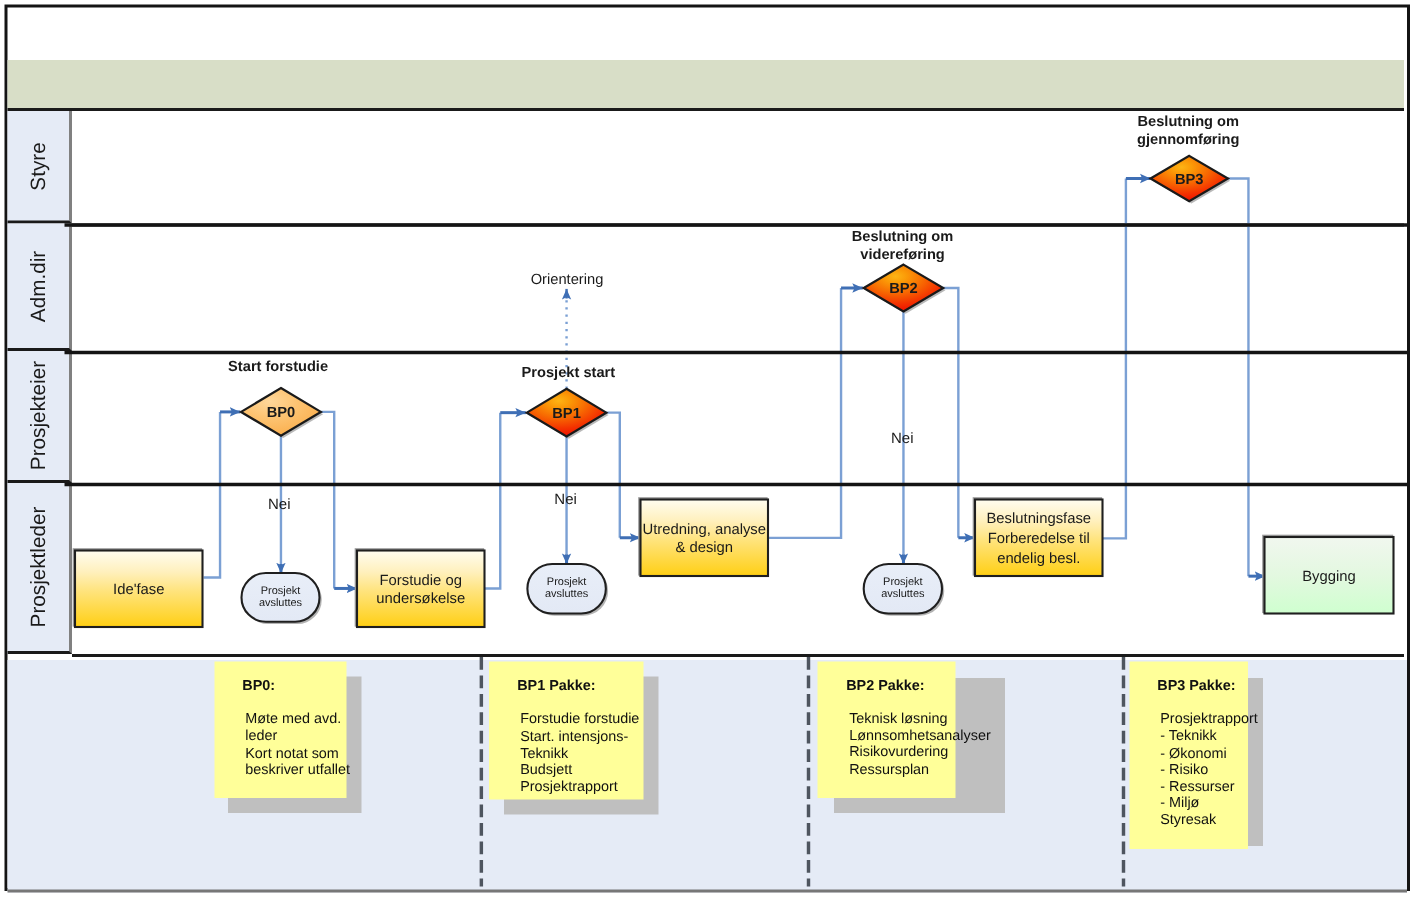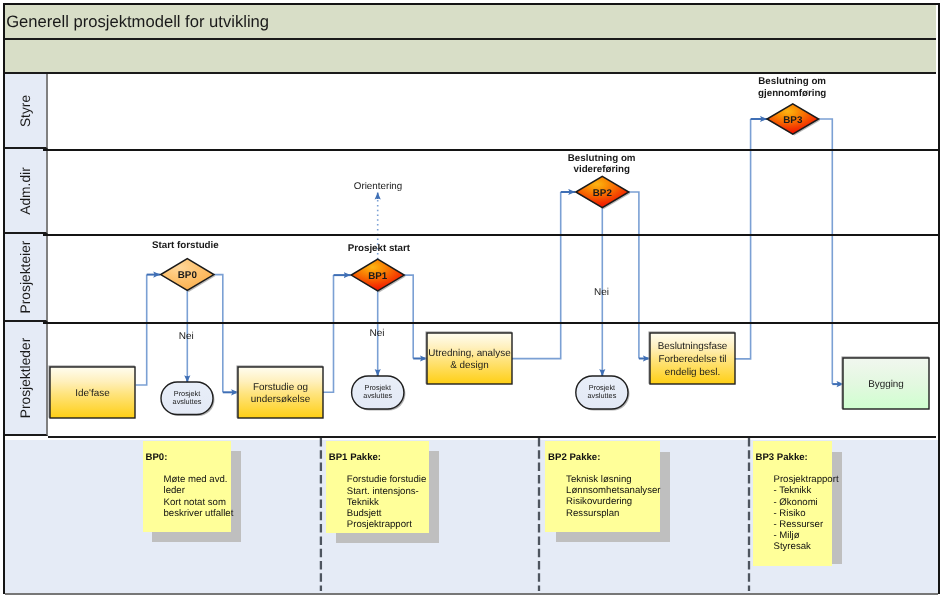--- a/index.html
+++ b/index.html
@@ -33,37 +33,34 @@
   
   .lane-sep{position:absolute;left:43px;height:0;border-top:2px solid #1a1a1a;}
 
   
   #notes-band{position:absolute;left:0;top:435px;width:932.5px;height:154.5px;
               background:#e5ebf6;border-bottom:2.5px solid #777;box-sizing:border-box;}
   .note{position:absolute;background:#ffff99;box-sizing:border-box;
         padding:10.6px 3px 0 3px;white-space:nowrap;overflow:visible;}
   .note-shadow{position:absolute;background:#bfbfbf;}
   .note-title{font-size:9.6px;font-weight:bold;color:#111;line-height:11.2px;
-              white-space:nowrap;}
+              white-space:nowrap;margin-left:16px;}
   .note-line{font-size:9.6px;color:#111;line-height:11.2px;white-space:nowrap;margin-left:18px;}
   .note-gap{height:11.2px;}
 
   
   #flow{position:absolute;left:0;top:0;}
 </style>
 </head>
 <body>
 
 <div id="root">
 
   <div class="frame">
 
-    <div id="title-band" class="band">
-      <div id="title-text">Generell prosjektmodell for utvikling</div>
-    </div>
     <div id="sub-band" class="band"></div>
 
     <div class="lane-label" style="top:69px;height:75px;">
       <span>Styre</span>
     </div>
     <div class="lane-label" style="top:144px;height:85px;">
       <span>Adm.dir</span>
     </div>
     <div class="lane-label" style="top:229px;height:88px;">
       <span>Prosjekteier</span>
@@ -248,21 +245,21 @@
       <div class="note" style="left: 325.8px; top: 441.4px; width: 103.7px; height: 91.2px;">
         <div class="note-title">BP1 Pakke:</div>
         <div class="note-gap"></div>
         <div class="note-line">Forstudie forstudie</div>
         <div class="note-line">Start. intensjons-</div>
         <div class="note-line">Teknikk</div>
         <div class="note-line">Budsjett</div>
         <div class="note-line">Prosjektrapport</div>
       </div>
       <div class="note-shadow" style="left: 555.5px; top: 451.7px; width: 114.1px; height: 90.6px;"></div>
-      <div class="note" style="left: 545.1px; top: 441px; width: 115px; height: 90.6px;">
+      <div class="note" style="left: 545.1px; top: 441px; width: 92px; height: 90.6px;">
         <div class="note-title">BP2 Pakke:</div>
         <div class="note-gap"></div>
         <div class="note-line">Teknisk løsning</div>
         <div class="note-line">Lønnsomhetsanalyser</div>
         <div class="note-line">Risikovurdering</div>
         <div class="note-line">Ressursplan</div>
       </div>
       <div class="note-shadow" style="left: 762.8px; top: 451.6px; width: 79.6px; height: 112.4px;"></div>
       <div class="note" style="left: 752.5px; top: 441.2px; width: 79.6px; height: 125px;">
         <div class="note-title">BP3 Pakke:</div>

